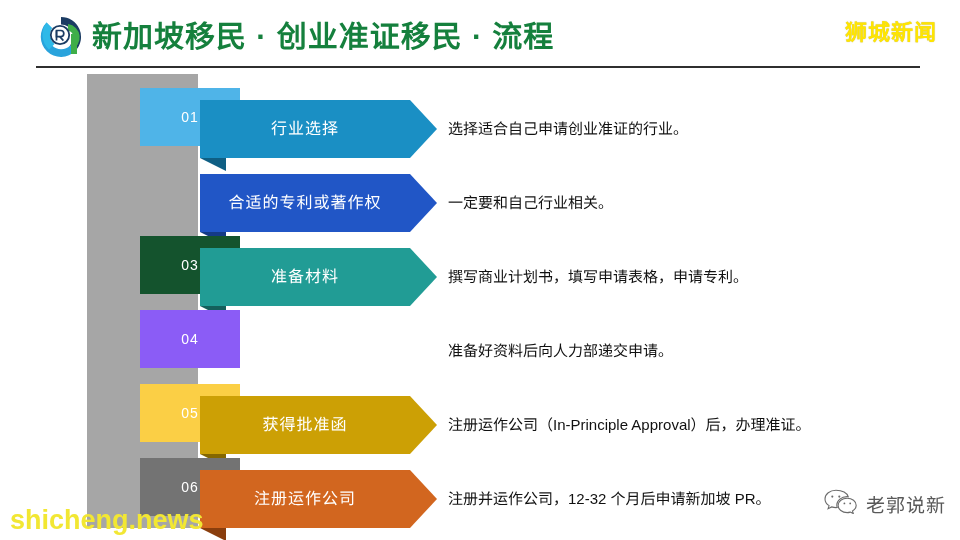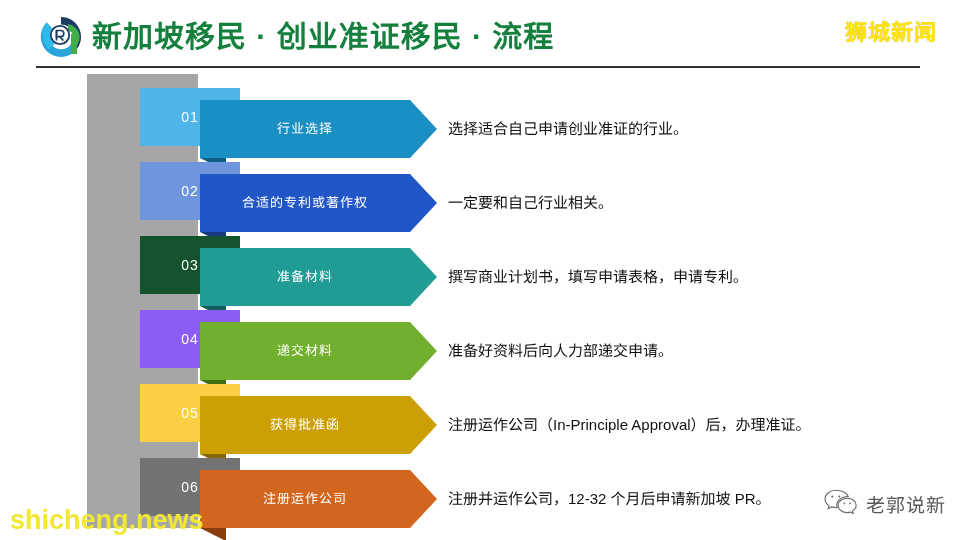--- a/index.html
+++ b/index.html
@@ -115,21 +115,21 @@
   }
   .arrow-label {
     position: absolute;
     left: 0;
     top: 0;
     width: 210px;
     height: 58px;
     line-height: 58px;
     text-align: center;
     color: #ffffff;
-    font-size: 13px;
+    font-size: 16px;
     letter-spacing: 1px;
     white-space: nowrap;
     pointer-events: none;
   }
   .fold {
     position: absolute;
     left: 0;
     top: 58px;
     width: 0;
     height: 0;
@@ -210,21 +210,20 @@
           <div class="arrow-wrap">
             <svg class="arrow" width="237" height="58" viewBox="0 0 237 58">
               <polygon points="0,0 210,0 237,29 210,58 0,58" fill="#1a8fc4"></polygon>
             </svg>
             <div class="fold" style="border-top-color: rgb(15, 95, 132);"></div>
             <div class="arrow-label">行业选择</div>
           </div>
           <div class="desc">选择适合自己申请创业准证的行业。</div>
         </div>
         <div class="step-row" style="top: 88px;">
-          <div class="num-box" style="background: rgb(111, 150, 221);">02</div>
           <div class="arrow-wrap">
             <svg class="arrow" width="237" height="58" viewBox="0 0 237 58">
               <polygon points="0,0 210,0 237,29 210,58 0,58" fill="#2156c6"></polygon>
             </svg>
             <div class="fold" style="border-top-color: rgb(20, 58, 134);"></div>
             <div class="arrow-label">合适的专利或著作权</div>
           </div>
           <div class="desc">一定要和自己行业相关。</div>
         </div>
         <div class="step-row" style="top: 162px;">
@@ -233,27 +232,20 @@
             <svg class="arrow" width="237" height="58" viewBox="0 0 237 58">
               <polygon points="0,0 210,0 237,29 210,58 0,58" fill="#219c95"></polygon>
             </svg>
             <div class="fold" style="border-top-color: rgb(20, 96, 92);"></div>
             <div class="arrow-label">准备材料</div>
           </div>
           <div class="desc">撰写商业计划书，填写申请表格，申请专利。</div>
         </div>
         <div class="step-row" style="top: 236px;">
           <div class="num-box" style="background: #8b5cf6;">04</div>
-          <div class="arrow-wrap">
-            <svg class="arrow" width="237" height="58" viewBox="0 0 237 58">
-              <polygon points="0,0 210,0 237,29 210,58 0,58" fill="#71af2e"></polygon>
-            </svg>
-            <div class="fold" style="border-top-color: rgb(63, 112, 20);"></div>
-            <div class="arrow-label">递交材料</div>
-          </div>
           <div class="desc">准备好资料后向人力部递交申请。</div>
         </div>
         <div class="step-row" style="top: 310px; padding-left: 32px;">
           <div class="num-box" style="background: rgb(251, 207, 69);">05</div>
           <div class="arrow-wrap">
             <svg class="arrow" width="237" height="58" viewBox="0 0 237 58">
               <polygon points="0,0 210,0 237,29 210,58 0,58" fill="#cca005"></polygon>
             </svg>
             <div class="fold" style="border-top-color: rgb(133, 103, 0);"></div>
             <div class="arrow-label">获得批准函</div>

